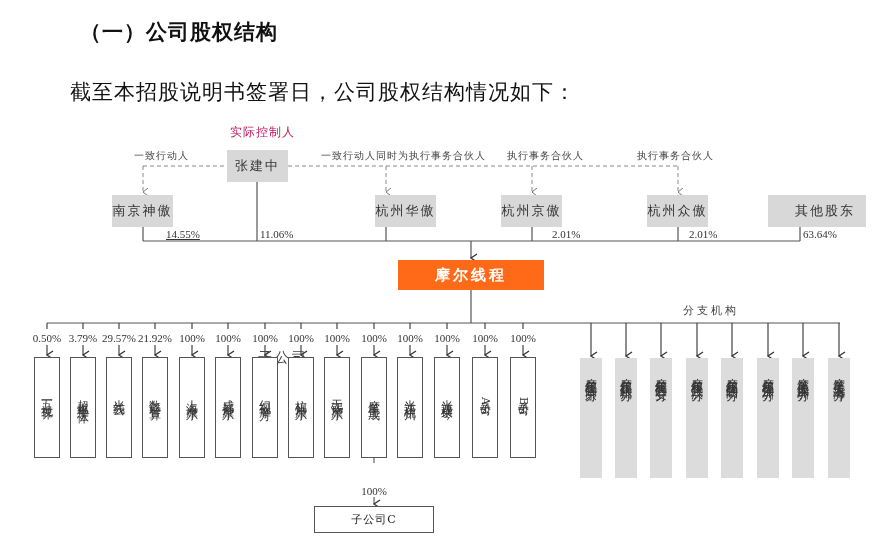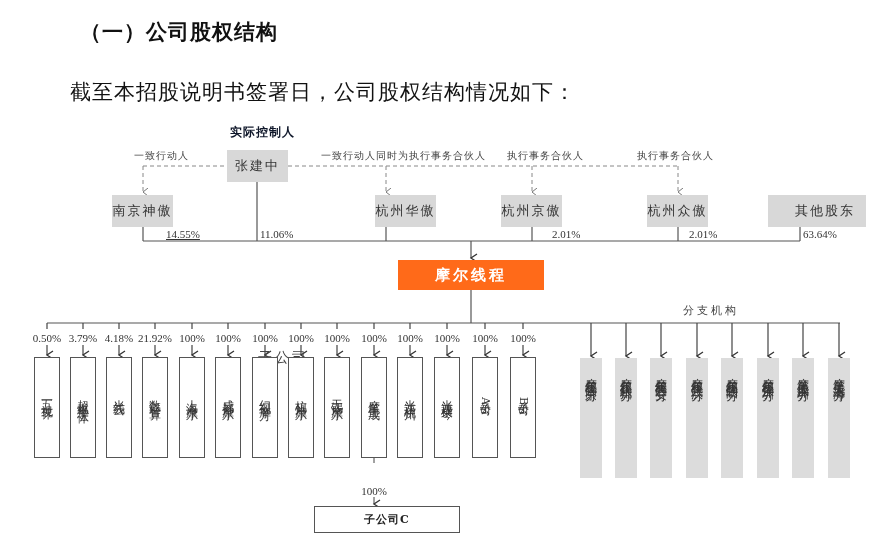--- a/index.html
+++ b/index.html
@@ -2,21 +2,21 @@
 <html><head>
 <meta charset="utf-8">
 <style>
   html, body { margin: 0; padding: 0; background: #ffffff; }
   body { width: 881px; height: 552px; position: relative; overflow: hidden;
          font-family: "DejaVu Serif", "Liberation Serif", serif; color: #222; }
   .abs { position: absolute; }
   .title { left: 80px; top: 18px; font-family: "DejaVu Sans", "Liberation Sans", sans-serif;
            font-weight: bold; font-size: 21px; color: #111; letter-spacing: 1px; white-space: nowrap; }
   .para { left: 70px; top: 78px; font-size: 21px; color: #111; white-space: nowrap; letter-spacing: 1px; }
-  .red { color: #0f172a; font-size: 12px; letter-spacing: 1px; white-space: nowrap; font-weight: bold; }
+  .red { color: #be185d; font-size: 12px; letter-spacing: 1px; white-space: nowrap; }
   .lbl { font-size: 10px; color: #444; letter-spacing: 1px; white-space: nowrap; }
   .gbox { background: #d8d8d8; font-size: 13px; color: #333; letter-spacing: 2px;
           display: flex; align-items: center; justify-content: center; white-space: nowrap; font-family: Liberation Serif, serif; }
   .pct { font-family: "Liberation Serif", "DejaVu Serif", serif; font-size: 11px; color: #333; white-space: nowrap; }
   .main { background: #ff6a19; color: #fff; font-size: 15px; letter-spacing: 3px; font-weight: bold;
           display: flex; align-items: center; justify-content: center; }
   .sub { border: 1px solid #555; background: #fff; box-sizing: border-box; width: 26px; height: 101px;
          display: flex; justify-content: center; padding-top: 32px; }
   .vt { writing-mode: vertical-rl; text-orientation: upright; font-size: 12px; color: #333; letter-spacing: 3px; line-height: 1; }
   .br { background: #dcdcdc; width: 22px; height: 120px; box-sizing: border-box;
@@ -139,21 +139,21 @@
 
 <div id="subs">
     <div class="abs spct" style="left: 47px; top: 332px;">0.50%</div>
     <div class="abs sub" style="left: 34px; top: 357px;">
       <span class="vt">五一视界</span>
     </div>
     <div class="abs spct" style="left: 83px; top: 332px;">3.79%</div>
     <div class="abs sub" style="left: 70px; top: 357px;">
       <span class="vt">超燃半导体</span>
     </div>
-    <div class="abs spct" style="left: 119px; top: 332px;">4.18%</div>
+    <div class="abs spct" style="left: 119px; top: 332px;">29.57%</div>
     <div class="abs sub" style="left: 106px; top: 357px;">
       <span class="vt">光线云</span>
     </div>
     <div class="abs spct" style="left: 155px; top: 332px;">21.92%</div>
     <div class="abs sub" style="left: 142px; top: 357px;">
       <span class="vt">数道智算</span>
     </div>
     <div class="abs spct" style="left: 192px; top: 332px;">100%</div>
     <div class="abs sub" style="left: 179px; top: 357px;">
       <span class="vt">上海摩尔</span>
@@ -216,13 +216,13 @@
     </div>
     <div class="abs br" style="left: 792px; top: 358px;">
       <span class="vt">摩笔生成深圳分</span>
     </div>
     <div class="abs br" style="left: 828px; top: 358px;">
       <span class="vt">摩笔生成上海分</span>
     </div>
   </div>
 
 <div class="abs spct" style="left:374px; top:485px;">100%</div>
-<div class="abs boxc" style="left:314px; top:506px; width:146px; height:27px;font-weight:bold;">子公司C</div>
+<div class="abs boxc" style="left:314px; top:506px; width:120px; height:27px;">子公司C</div>
 
 </body></html>

